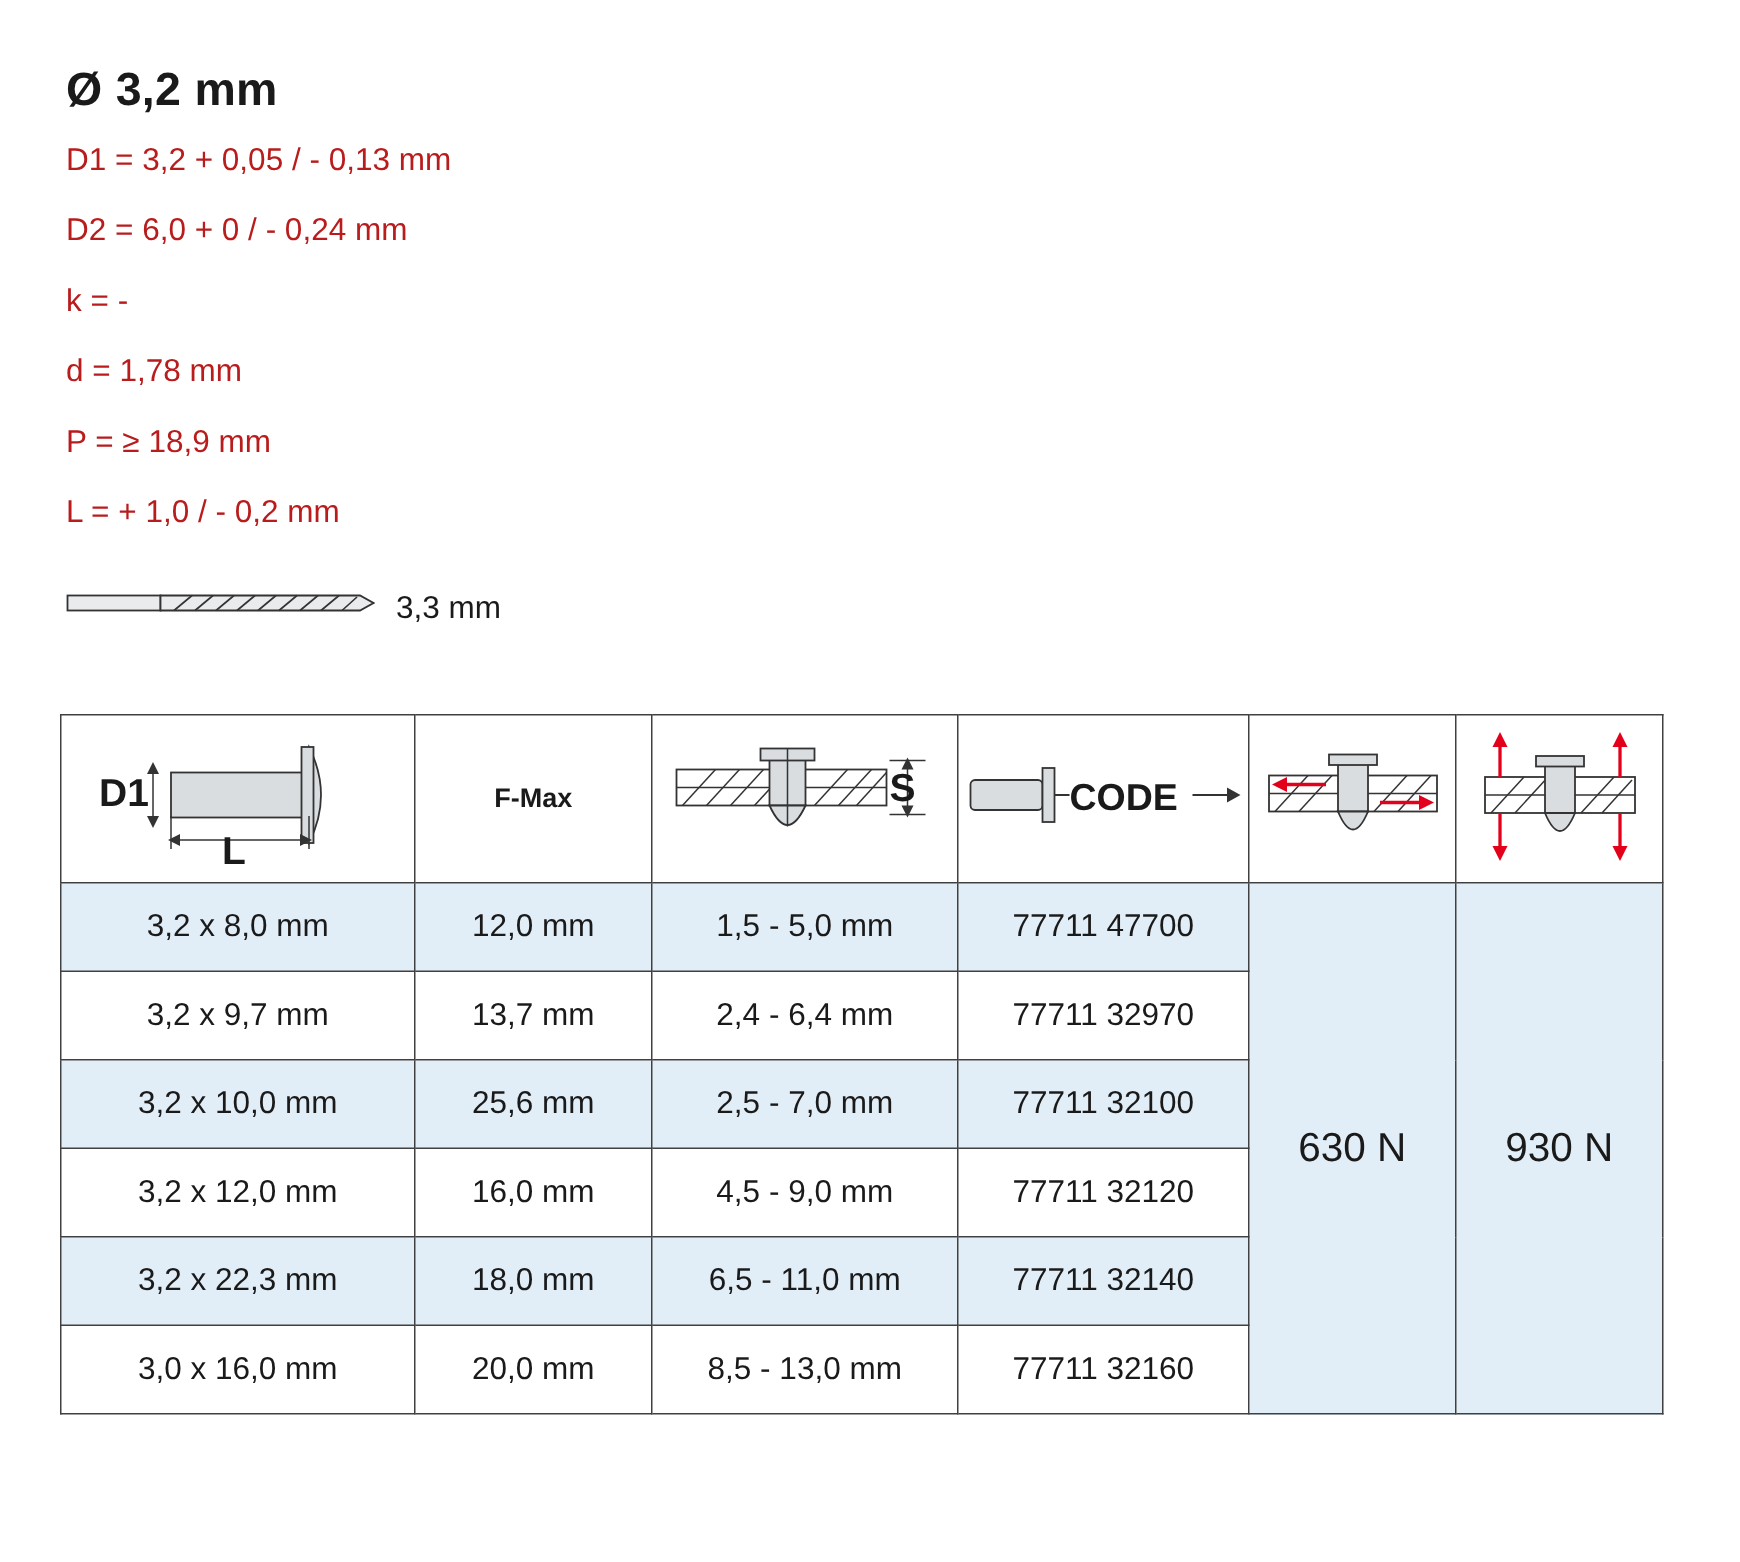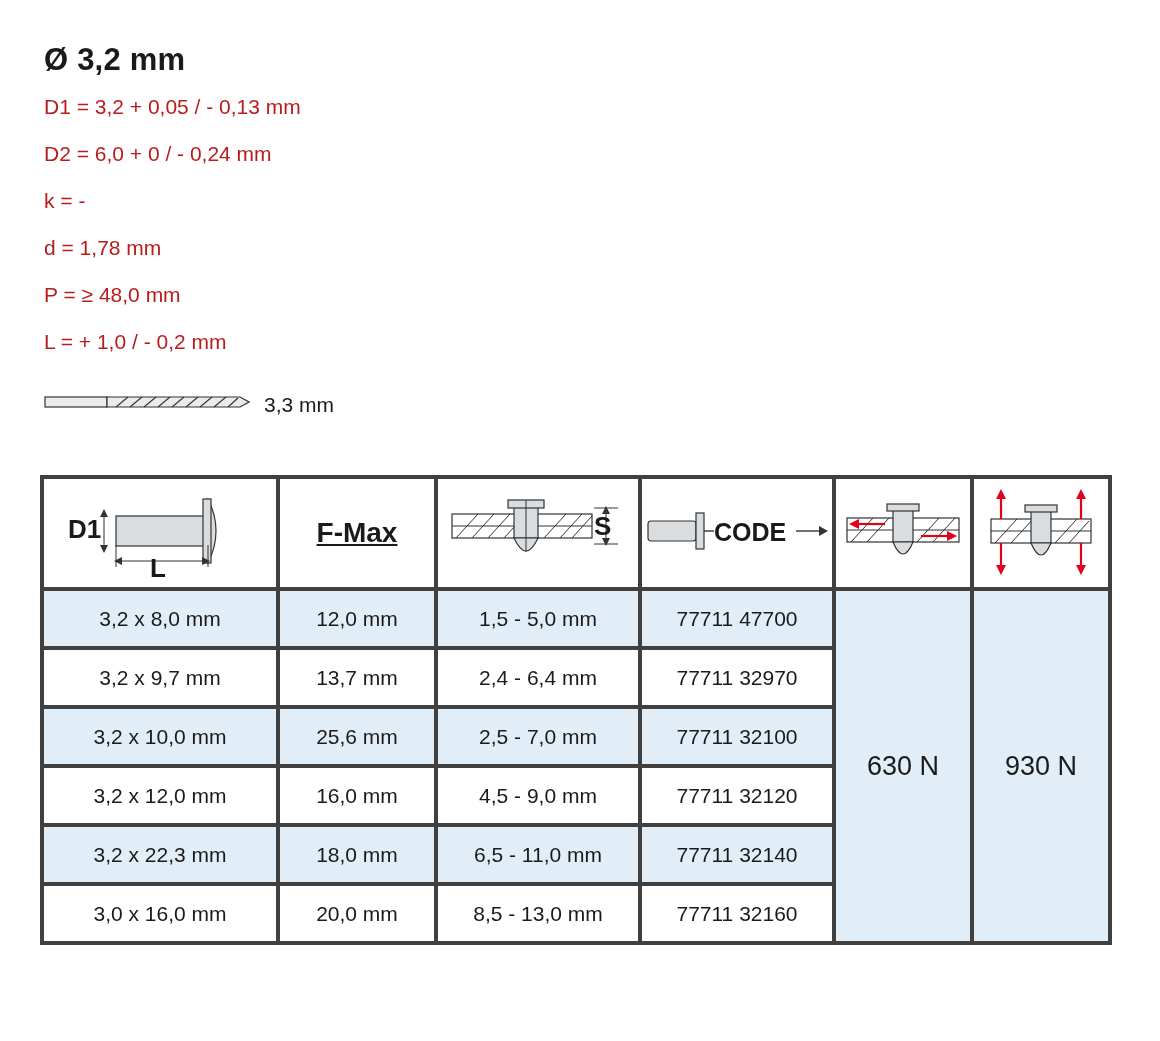--- a/index.html
+++ b/index.html
@@ -40,33 +40,32 @@
   .drill-text { font-size: 21px; }
 
   
   .table-wrap { margin-top: 58px; margin-left: 0px; }
   table.spec {
     border-collapse: collapse;
     table-layout: fixed;
     width: 1068px;
   }
   table.spec td, table.spec th {
-    border: 4px solid #404040;
+    border: 1px solid #404040;
     padding: 0;
     text-align: center;
     vertical-align: middle;
   }
   thead td {
     height: 112px;
     background: #ffffff;
   }
   thead td.fmax {
-    font-size: 28px;
+    font-size: 18px;
     font-weight: bold;
-    text-decoration: underline;
   }
   tbody td {
     height: 59px;
     font-size: 21px;
     background: #ffffff;
   }
   tbody tr.alt td { background: #e2eef7; }
   td.shear, td.tensile {
     background: #e2eef7 !important;
     font-size: 27px;
@@ -85,21 +84,21 @@
 
 <div class="page">
 
   <h1 class="title">Ø 3,2 mm</h1>
 
   <div class="specs">
     <div class="spec-line">D1 = 3,2 + 0,05 / - 0,13 mm</div>
     <div class="spec-line">D2 = 6,0 + 0 / - 0,24 mm</div>
     <div class="spec-line">k = -</div>
     <div class="spec-line">d = 1,78 mm</div>
-    <div class="spec-line">P = ≥ 48,0 mm</div>
+    <div class="spec-line">P = ≥ 18,9 mm</div>
     <div class="spec-line">L = + 1,0 / - 0,2 mm</div>
   </div>
 
   <div class="drill-row">
     <span class="drill-icon">
       <svg width="206" height="22" viewBox="0 0 206 22">
         <rect x="1" y="6" width="62" height="10" fill="#e9ebed" stroke="#333" stroke-width="1.2"></rect>
         <path d="M63 6 H196 L205 11 L196 16 H63 Z" fill="#e9ebed" stroke="#333" stroke-width="1.2"></path>
         <g stroke="#333" stroke-width="1.1">
           <line x1="72" y1="16" x2="84" y2="6"></line>

